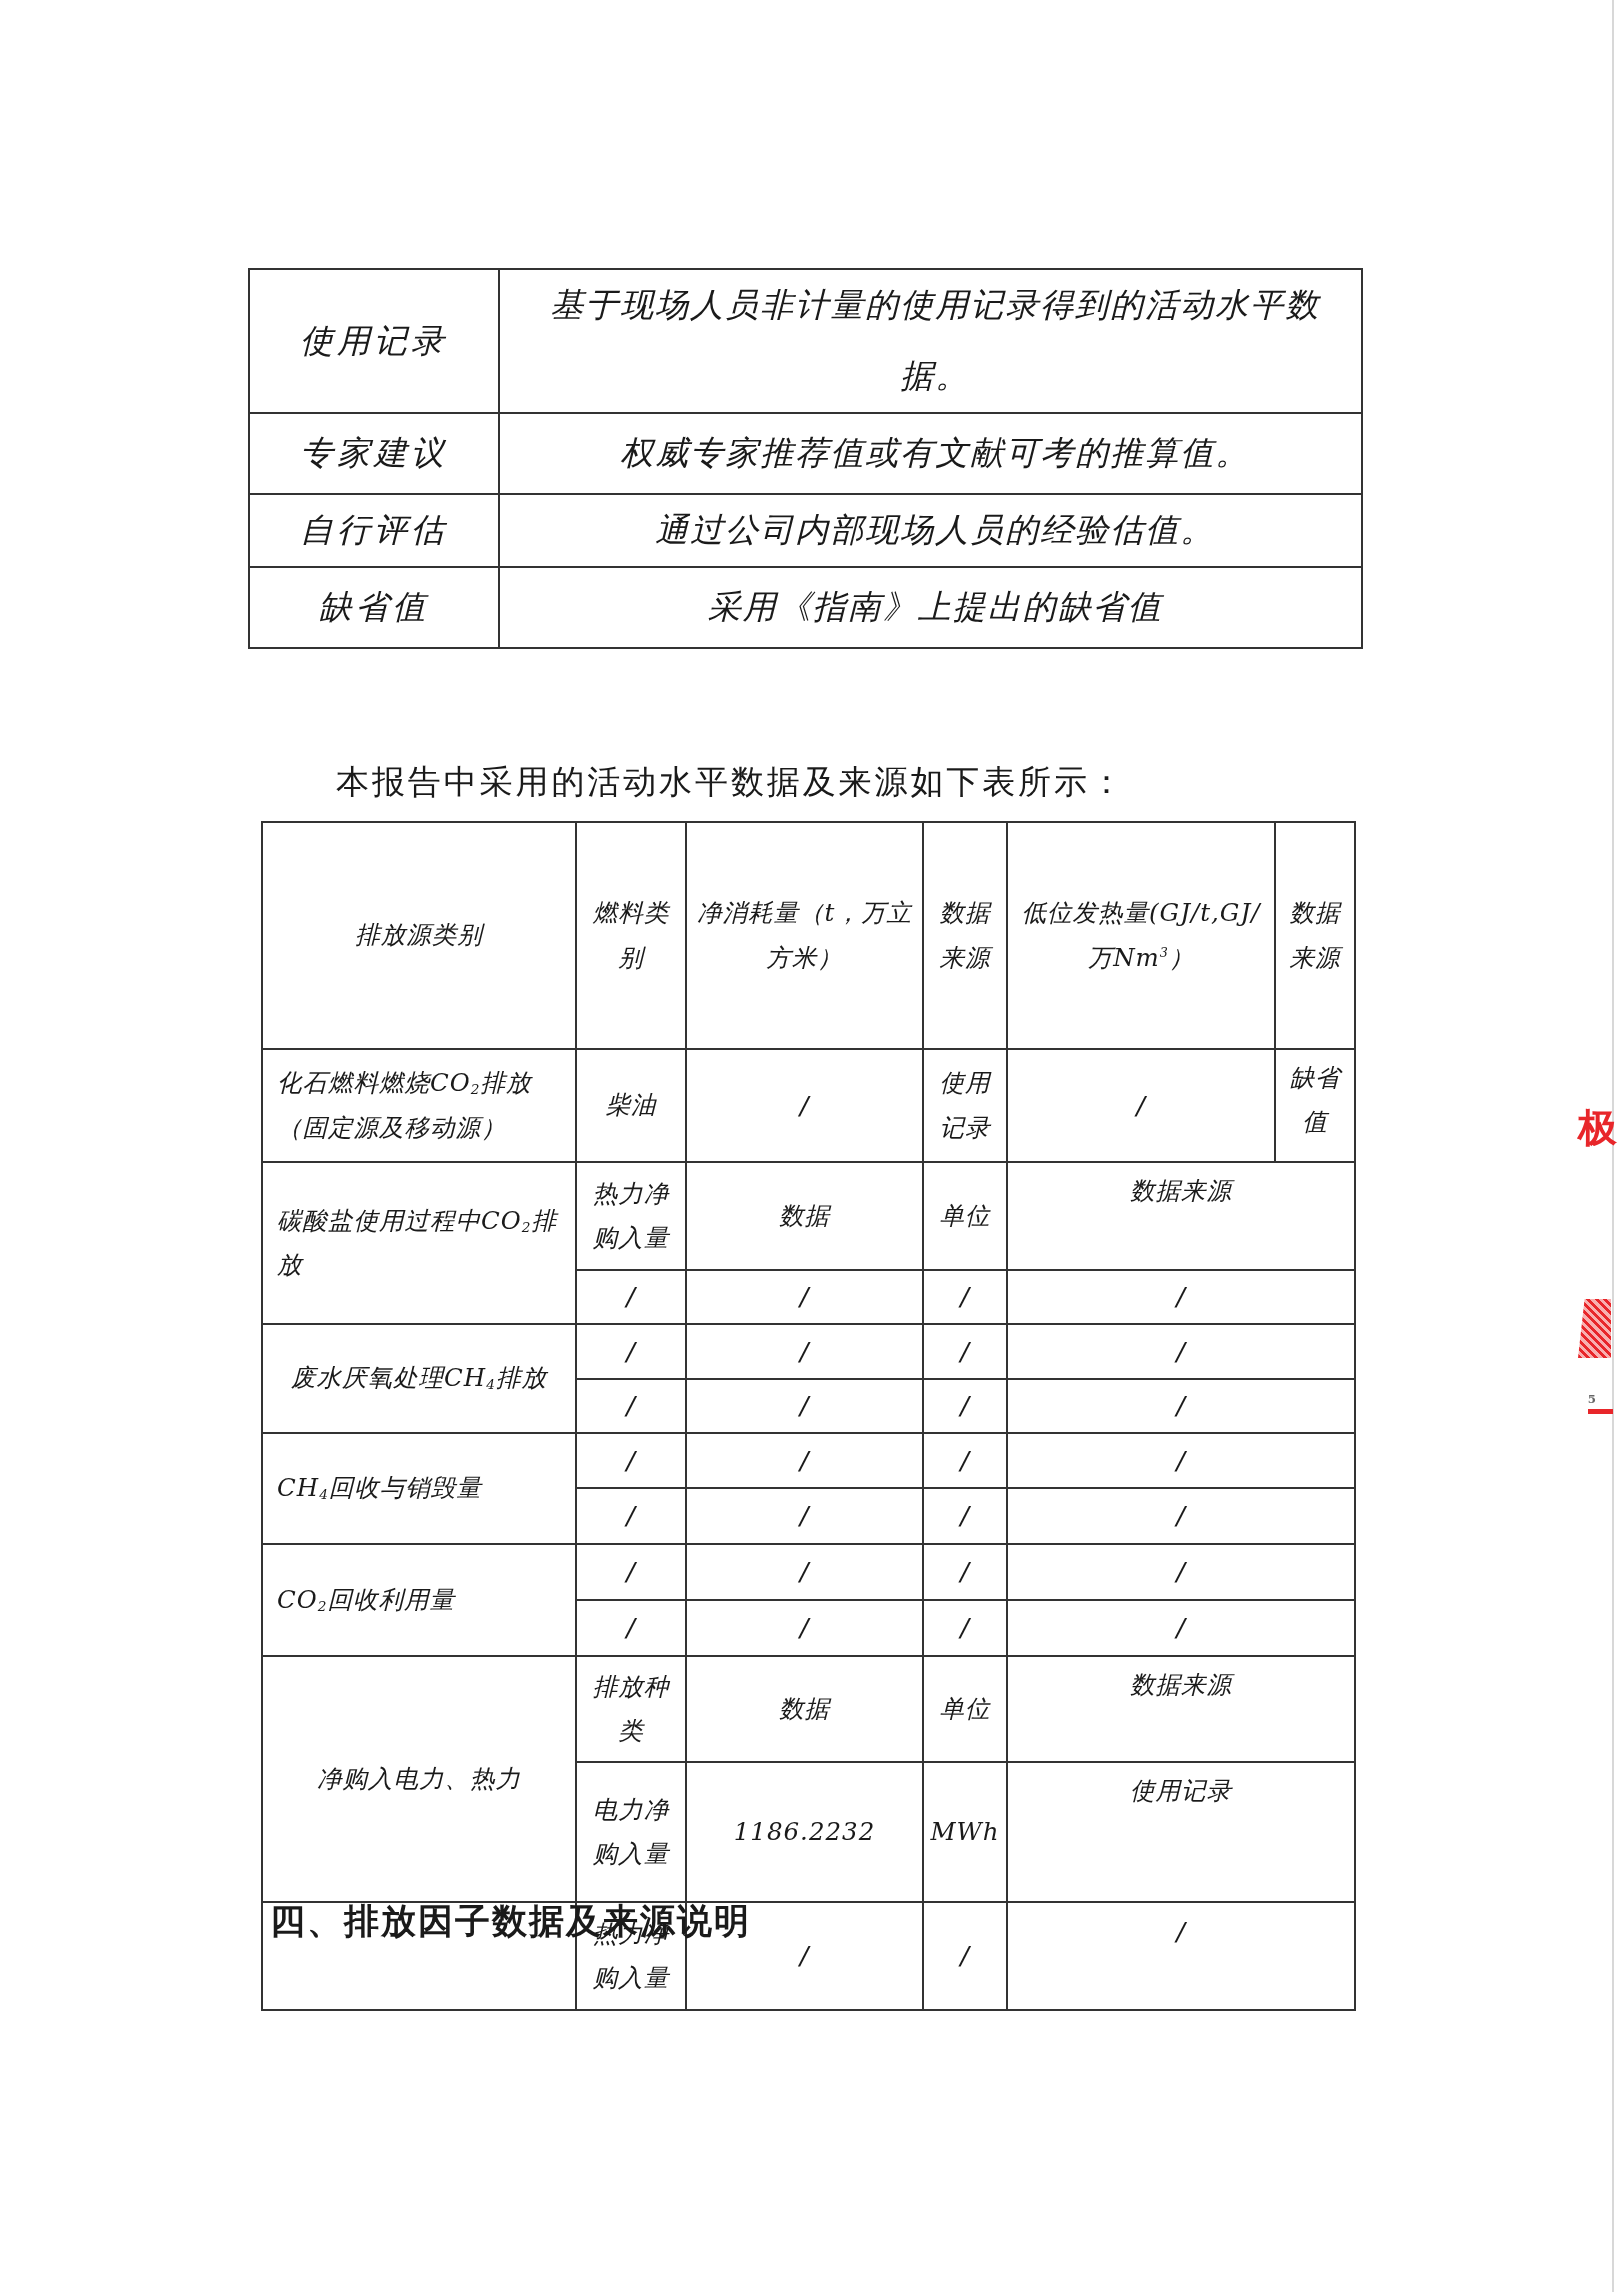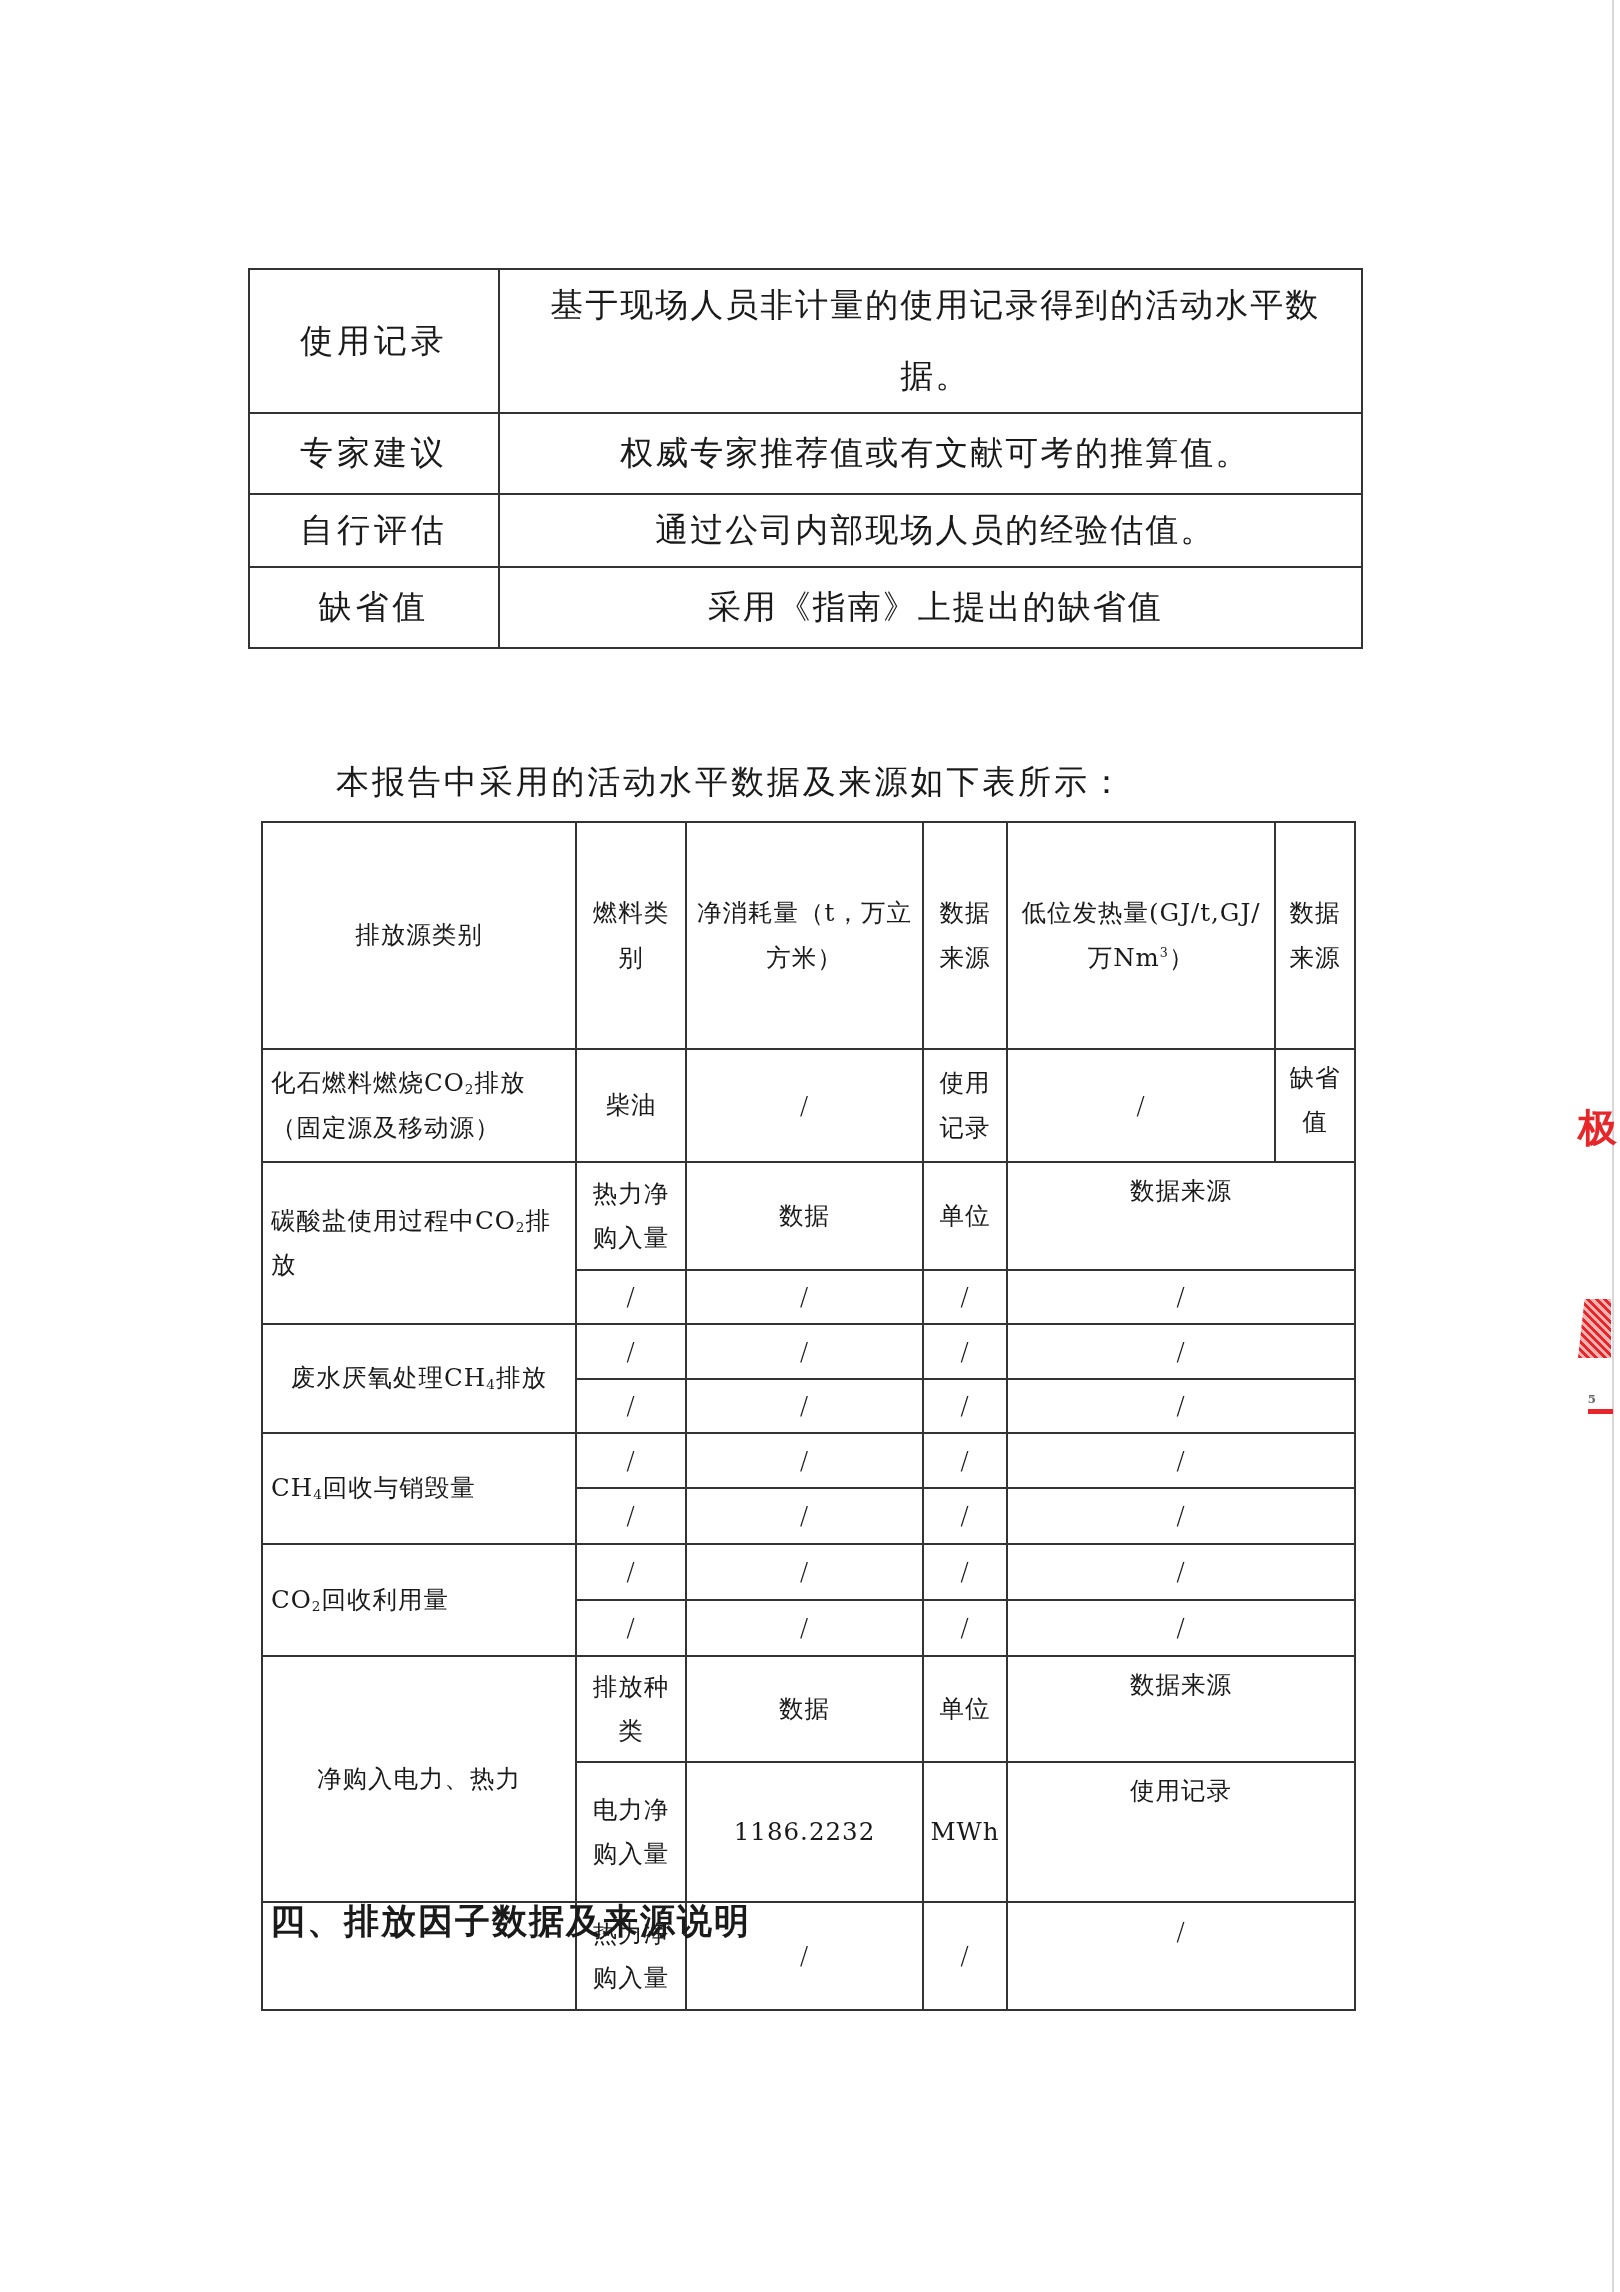--- a/index.html
+++ b/index.html
@@ -1,34 +1,34 @@
 <!DOCTYPE html>
 <html><head>
 <meta charset="utf-8">
 <style>
   html, body { margin: 0; padding: 0; background: #ffffff; }
   body { width: 1620px; height: 2293px; position: relative; overflow: hidden;
          font-family: "DejaVu Serif", "Liberation Serif", serif; color: #1a1a1a; }
   .page { position: absolute; left: 0; top: 0; width: 1620px; height: 2293px; }
   .right-edge { position: absolute; right: 5.9px; top: 0; width: 2px; height: 2293px; background: #d8d8d8; }
 
-  table { border-collapse: collapse; position: absolute; table-layout: fixed; }
+  table { border-collapse: collapse; position: absolute; table-layout: fixed; font-style: italic; }
   td { border: 2px solid #333; padding: 0 5.9px; vertical-align: middle; text-align: center; line-height: 1.9; }
 
   
   #t1 { left: 248px; top: 268px; width: 1115px; font-size: 33px; }
   #t1 td.lbl { width: 236px; letter-spacing: 3.9px; }
   #t1 td.desc { text-align: center; padding-left: 15.7px; letter-spacing: 2px; line-height: 2.15; }
 
   .intro { position: absolute; left: 336px; top: 760px; font-size: 33px; letter-spacing: 2.9px; }
 
   
   #t2 { left: 261px; top: 821px; width: 1093px; font-size: 24.5px; }
   #t2 td { line-height: 1.8; letter-spacing: 1px; }
-  #t2 td.left { text-align: left; padding-left: 8px; }
+  #t2 td.left { text-align: left; padding-left: 14px; }
   #t2 td.top { vertical-align: top; padding-top: 5.9px; }
   .slash { font-family: "DejaVu Sans", sans-serif; font-size: 25.5px; font-weight: 300; }
   sub { font-size: 13.7px; vertical-align: -2.9px; }
   sup { font-size: 12.7px; }
 
   .heading { position: absolute; left: 270px; top: 1898px; font-size: 35px; font-weight: bold;
              font-family: "DejaVu Sans", sans-serif; letter-spacing: 2px; }
 
   .stamp { position: absolute; left: 1578px; top: 1108px; width: 35px; color: #e8262a; font-weight: bold; }
   .stamp .s1 { position: absolute; top: 0; left: 0; font-size: 39px; line-height: 1; }

